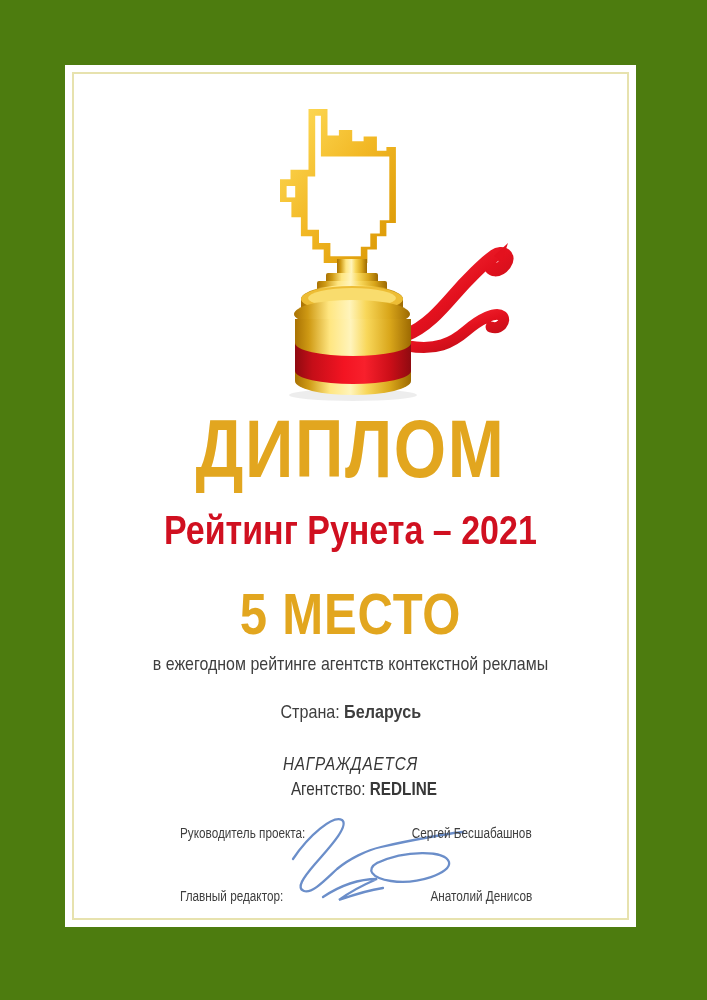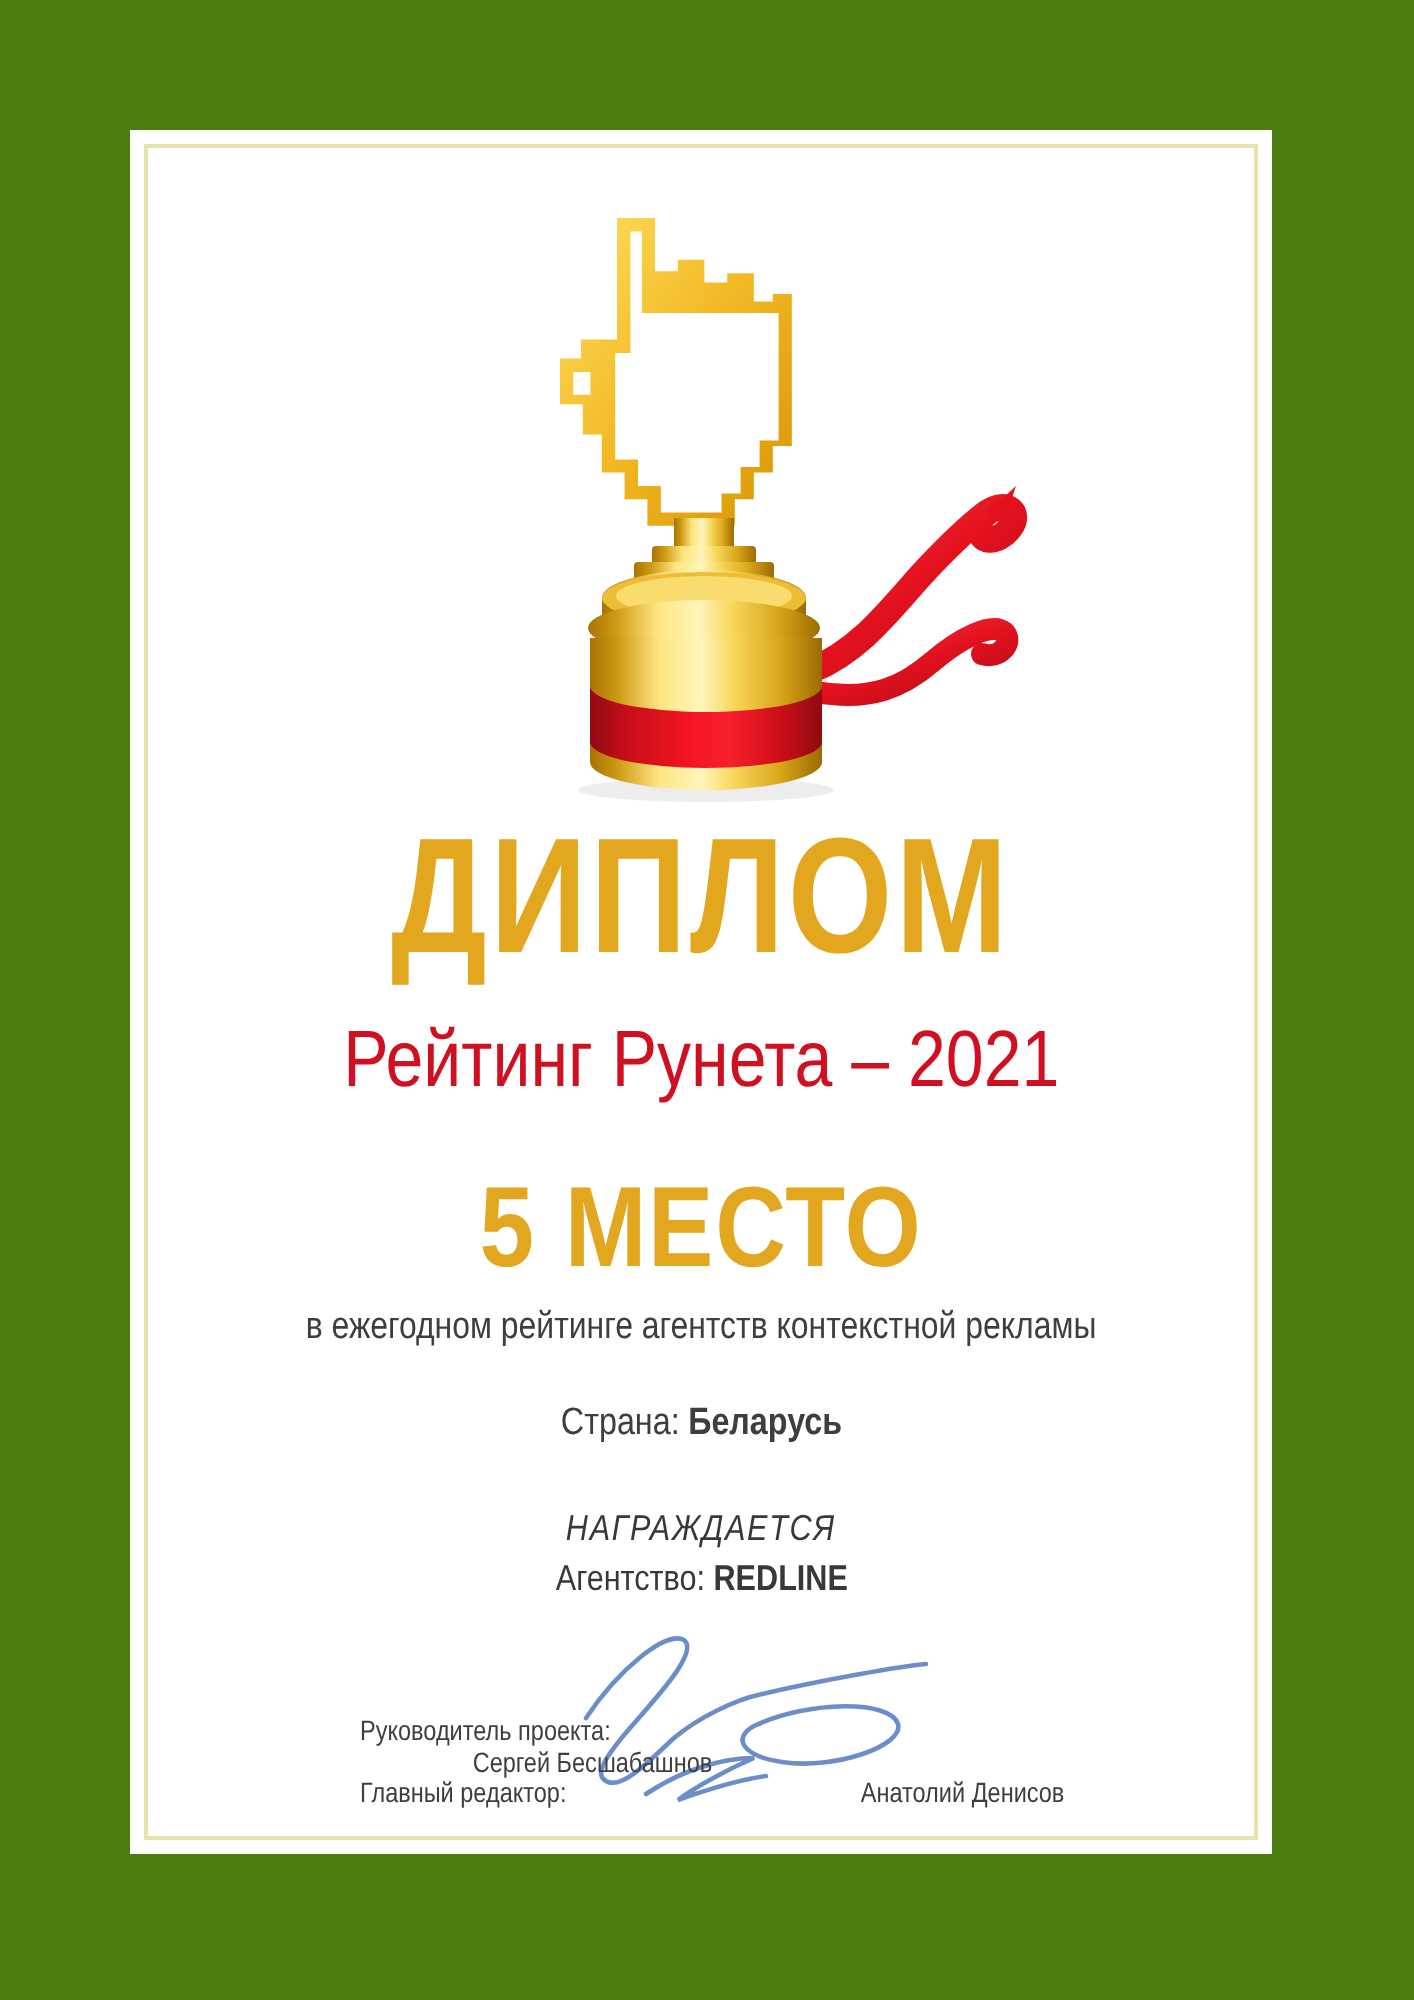--- a/index.html
+++ b/index.html
@@ -30,21 +30,21 @@
   .cond { transform: scaleX(0.85); transform-origin: 50% 50%; white-space: nowrap; }
 
   .title {
     top: 340px; height: 88px; line-height: 88px;
     font-size: 82px; font-weight: bold;
     color: #e2a61f; letter-spacing: 2px;
     transform: scaleX(0.82);
   }
   .rating {
     top: 442px; height: 46px; line-height: 46px;
-    font-size: 40px; font-weight: normal;
+    font-size: 40px; font-weight: bold;
     color: #d01020;
   }
   .place {
     top: 518px; height: 62px; line-height: 62px;
     font-size: 57px; font-weight: bold;
     color: #e2a61f; letter-spacing: 1px;
     transform: scaleX(0.86);
   }
   .category {
     top: 586px; height: 26px; line-height: 26px;
@@ -54,34 +54,34 @@
   .country {
     top: 634px; height: 26px; line-height: 26px;
     font-size: 19px; color: #3e3e3e;
   }
   .awarded {
     top: 688px; height: 22px; line-height: 22px;
     font-size: 18px; color: #383838; letter-spacing: 1px; font-style: italic;
   }
   .agency {
     top: 713px; height: 22px; line-height: 22px;
-    font-size: 18px; color: #383838;
+    font-size: 18px; color: #383838; padding-left: 13px;
   }
   .bold { font-weight: bold; }
   .gap-left { margin-left: 5px; }
 
   .trophy-svg { position: absolute; left: 175px; top: 38px; }
   .signature-svg { position: absolute; left: 200px; top: 740px; }
 
   .sig-row {
     position: absolute; left: 115px; width: 352px;
     display: flex; justify-content: space-between;
     font-size: 14px; color: #3e3e3e;
   }
-  .sig-row-1 { top: 792px; flex-direction: column; }
+  .sig-row-1 { top: 760px; }
   .sig-row-2 { top: 823px; }
   .sig-label { display: inline-block; transform: scaleX(0.84); transform-origin: left center; white-space: nowrap; }
   .sig-name  { display: inline-block; transform: scaleX(0.84); transform-origin: right center; white-space: nowrap; }
 </style>
 </head>
 <body>
 
 <div class="frame">
   <div class="page">
     <div class="inner-border"></div>

